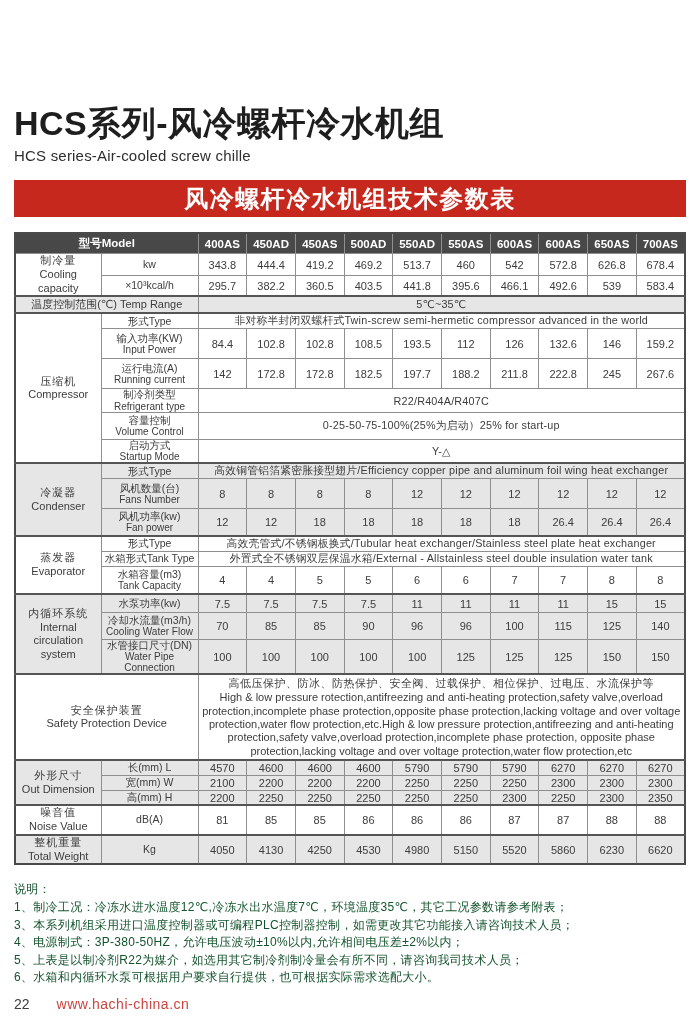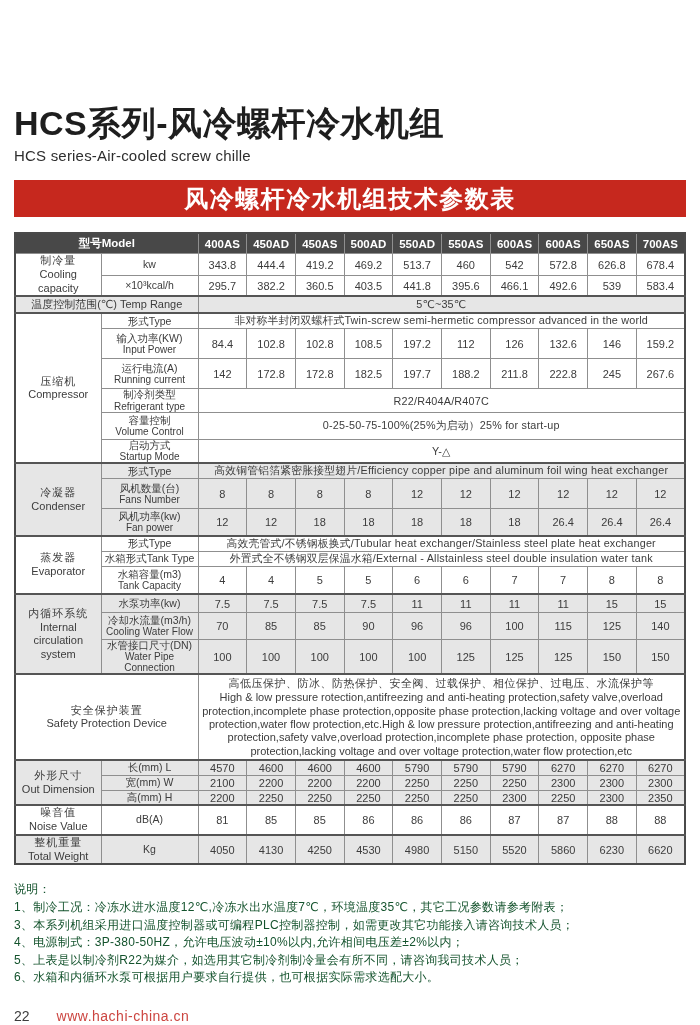--- a/index.html
+++ b/index.html
@@ -18,21 +18,21 @@
   table.spec thead th{color:#fff;font-weight:bold;font-size:11.5px;padding:2px 0;}
   tr.sec td{border-top:2px solid #555;}
   td.seclabel{font-size:11px;line-height:1.25;}
   td.seclabel .zh{letter-spacing:1px;}
   td.plabel{font-size:10.5px;line-height:1.1;padding:1px 1px;}
   td.plabel .en{font-size:10px;}
   td.span-val{font-size:10.8px;letter-spacing:0.2px;}
   td.safety-text{text-align:left;padding:3px 8px;font-size:11px;line-height:1.22;}
   td.safety-text .zh{display:block;letter-spacing:0.5px;margin-bottom:1px;}
   .notes{margin-top:16px;font-size:12px;color:#14532d;line-height:1.46;letter-spacing:0.3px;}
-  .footer{position:absolute;left:14px;bottom:1px;display:flex;align-items:baseline;gap:27px;}
+  .footer{position:absolute;left:14px;bottom:13px;display:flex;align-items:baseline;gap:27px;}
   .footer .pagenum{font-size:14px;color:#3d3d3d;}
   .footer .site{font-size:14px;letter-spacing:0.5px;}
 </style>
 </head>
 <body>
 
 <div class="page">
   <div class="content">
 
     <div class="title">HCS系列-风冷螺杆冷水机组</div>
@@ -120,21 +120,21 @@
         </tr>
         <tr style="height:30px;">
           <td class="plabel">
             <div>输入功率(KW)</div>
             <div class="en">Input Power</div>
           </td>
         <td>84.4</td>
             <td>102.8</td>
             <td>102.8</td>
             <td>108.5</td>
-            <td>197.2</td>
+            <td>193.5</td>
             <td>112</td>
             <td>126</td>
             <td>132.6</td>
             <td>146</td>
             <td>159.2</td>
           </tr>
         <tr style="height:30px;padding-left:47px;">
           <td class="plabel">
             <div>运行电流(A)</div>
             <div class="en">Running current</div>

